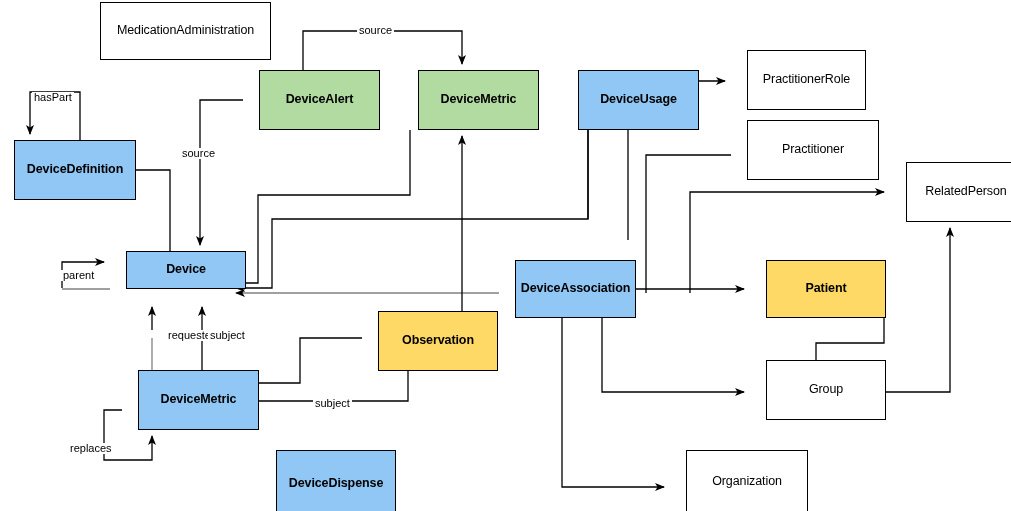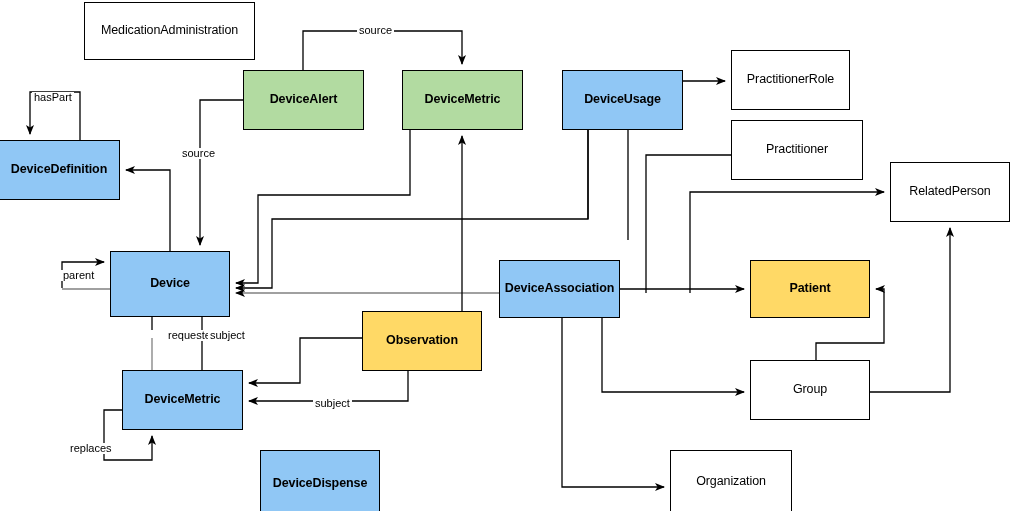--- a/index.html
+++ b/index.html
@@ -34,20 +34,21 @@
     align-items: center;
     justify-content: center;
     text-align: center;
     color: #000000;
     font-family: "Liberation Sans", sans-serif;
     font-size: 12.5px;
     font-weight: bold;
     line-height: 1.1;
     letter-spacing: -0.1px;
     z-index: 3;
+    margin-left: 16px;
   }
   .node.plain { background: #ffffff; font-weight: normal; font-size: 12.5px; }
   .edge-label {
     position: absolute;
     font-family: "Liberation Sans", sans-serif;
     font-size: 11px;
     color: #000000;
     background: #ffffff;
     padding: 0 2px;
     white-space: nowrap;
@@ -123,21 +124,21 @@
   </svg>
 
   <div class="node plain" style="left: 84px; top: 2px; width: 171px; height: 58px; background: rgb(255, 255, 255);">MedicationAdministration</div>
   <div class="node" style="left: 243px; top: 70px; width: 121px; height: 60px; background: rgb(178, 219, 161);">DeviceAlert</div>
   <div class="node" style="left: 402px; top: 70px; width: 121px; height: 60px; background: rgb(178, 219, 161);">DeviceMetric</div>
   <div class="node" style="left: 562px; top: 70px; width: 121px; height: 60px; background: rgb(144, 199, 245);">DeviceUsage</div>
   <div class="node plain" style="left: 731px; top: 50px; width: 119px; height: 60px; background: rgb(255, 255, 255);">PractitionerRole</div>
   <div class="node plain" style="left: 731px; top: 120px; width: 132px; height: 60px; background: rgb(255, 255, 255);">Practitioner</div>
   <div class="node plain" style="left: 890px; top: 162px; width: 120px; height: 60px; background: rgb(255, 255, 255);">RelatedPerson</div>
   <div class="node" style="left: -2px; top: 140px; width: 122px; height: 60px; background: rgb(144, 199, 245);">DeviceDefinition</div>
-  <div class="node" style="left: 110px; top: 251px; width: 120px; height: 66px; background: rgb(144, 199, 245);">Device</div>
+  <div class="node" style="left: 110px; top: 251px; width: 120px; height: 38px; background: rgb(144, 199, 245);">Device</div>
   <div class="node" style="left: 499px; top: 260px; width: 121px; height: 58px; background: rgb(144, 199, 245);">DeviceAssociation</div>
   <div class="node" style="left: 750px; top: 260px; width: 120px; height: 58px; background: rgb(255, 217, 102);">Patient</div>
   <div class="node" style="left: 362px; top: 311px; width: 120px; height: 60px; background: rgb(255, 217, 102);">Observation</div>
   <div class="node plain" style="left: 750px; top: 360px; width: 120px; height: 60px; background: rgb(255, 255, 255);">Group</div>
   <div class="node" style="left: 122px; top: 370px; width: 121px; height: 60px; background: rgb(144, 199, 245);">DeviceMetric</div>
   <div class="node plain" style="left: 670px; top: 450px; width: 122px; height: 64px; background: rgb(255, 255, 255);">Organization</div>
   <div class="node" style="left: 260px; top: 450px; width: 120px; height: 68px; background: rgb(144, 199, 245); text-align: center;">DeviceDispense</div>
 
   <div class="edge-label" style="left: 357px; top: 25px;">source</div>
   <div class="edge-label" style="left: 32px; top: 92px;">hasPart</div>

